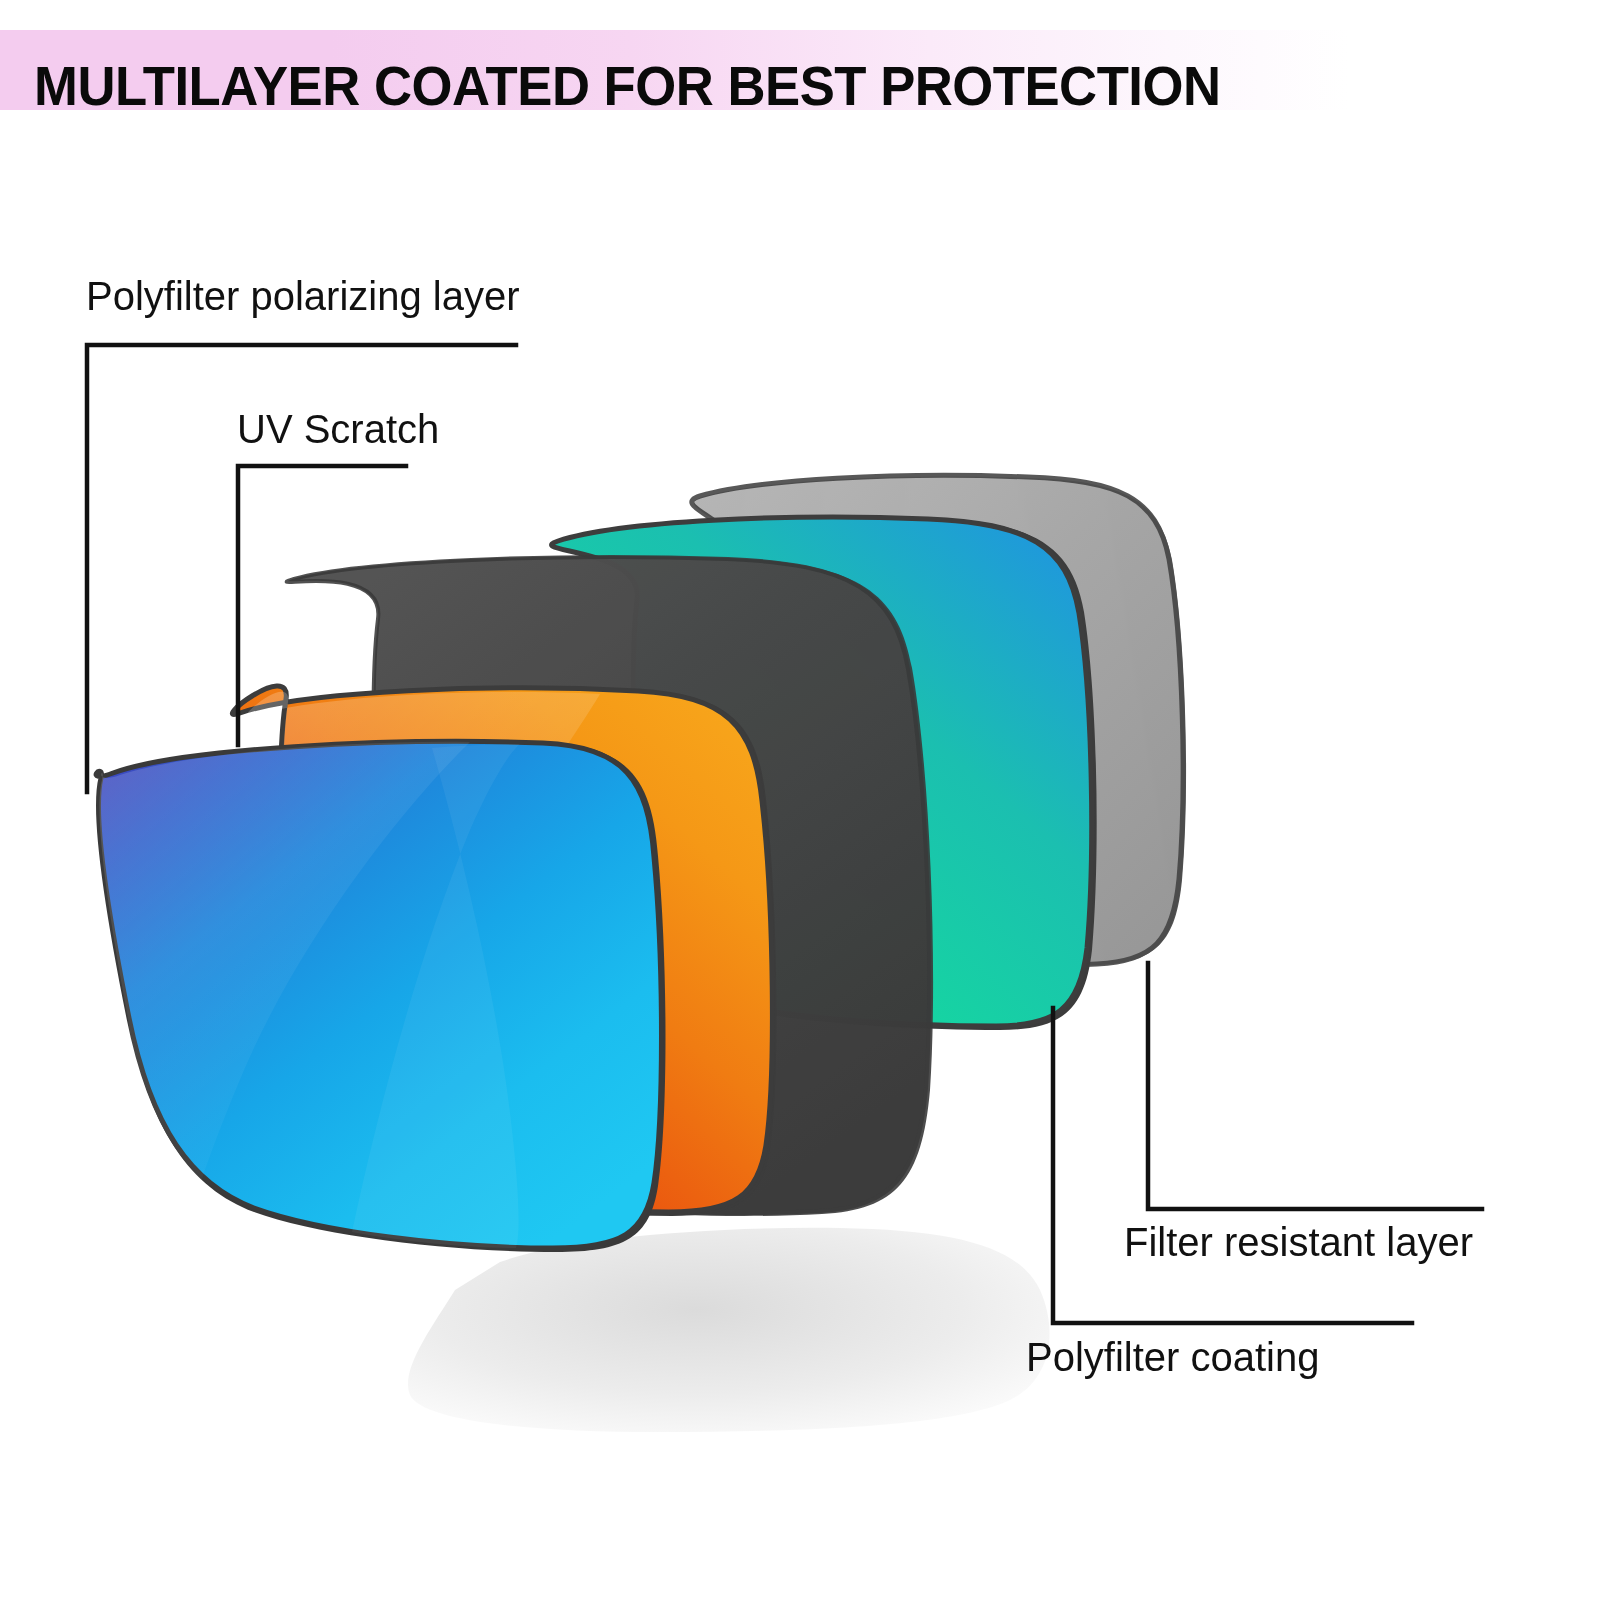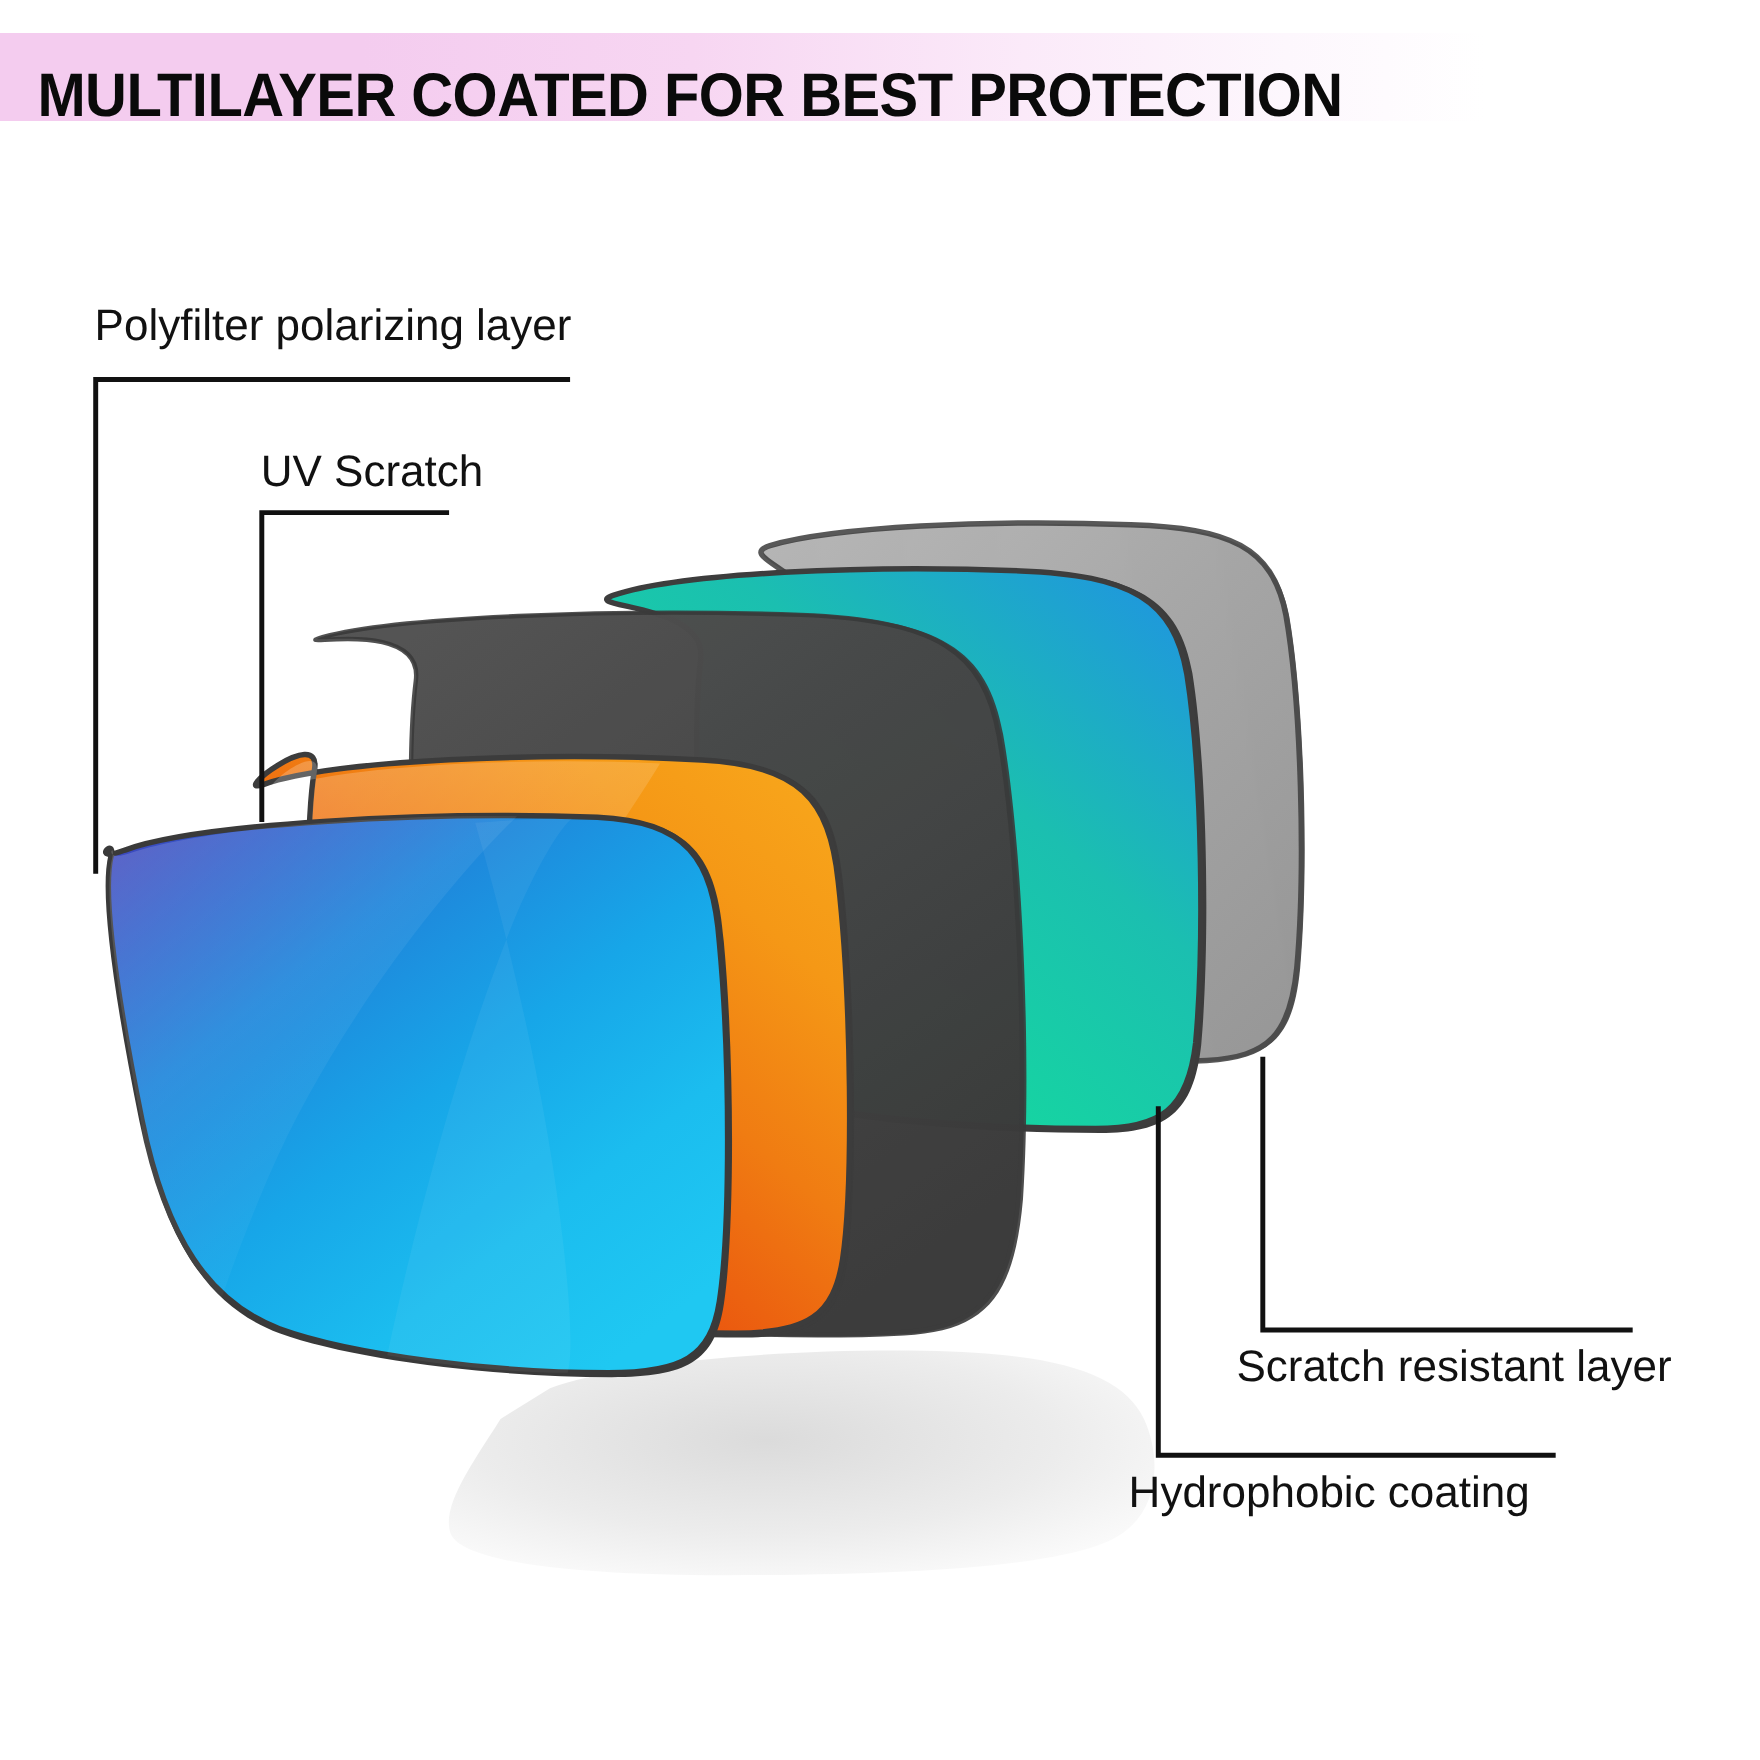--- a/index.html
+++ b/index.html
@@ -316,17 +316,17 @@
 
         <path d="M 1053 1008 L 1053 1323 L 1412 1323"></path>
       </g>
     </svg>
   </div>
 
   <div class="callout-label" id="label-polyfilter">Polyfilter polarizing layer</div>
 
   <div class="callout-label" id="label-uvfilter">UV Scratch</div>
 
-  <div class="callout-label" id="label-scratch">Scratch resistant layer</div>
-
-  <div class="callout-label" id="label-hydrophobic">Hydrophobic coating</div>
+  <div class="callout-label" id="label-scratch">Filter resistant layer</div>
+
+  <div class="callout-label" id="label-hydrophobic">Polyfilter coating</div>
 
 </div>
 
 </body></html>

